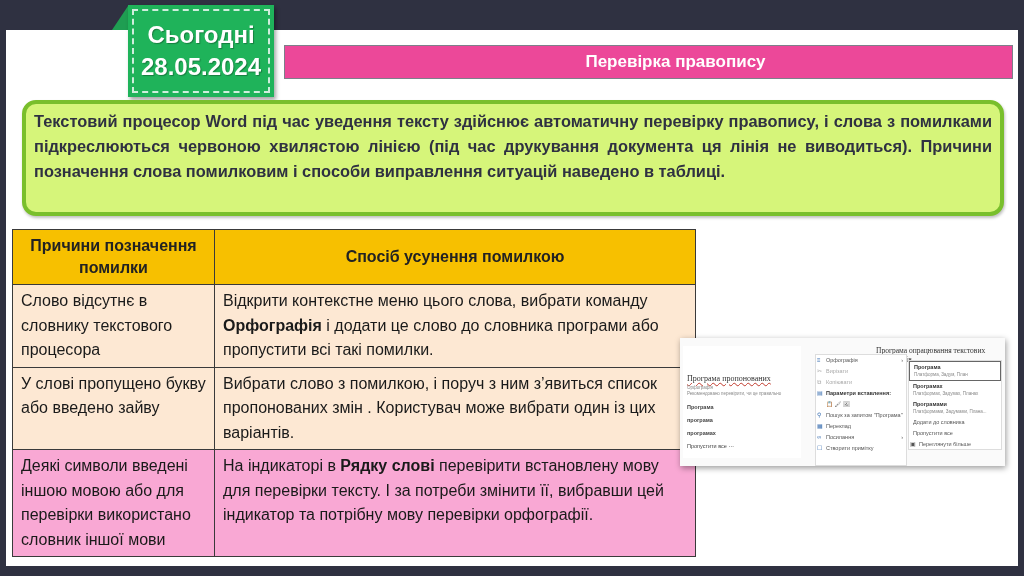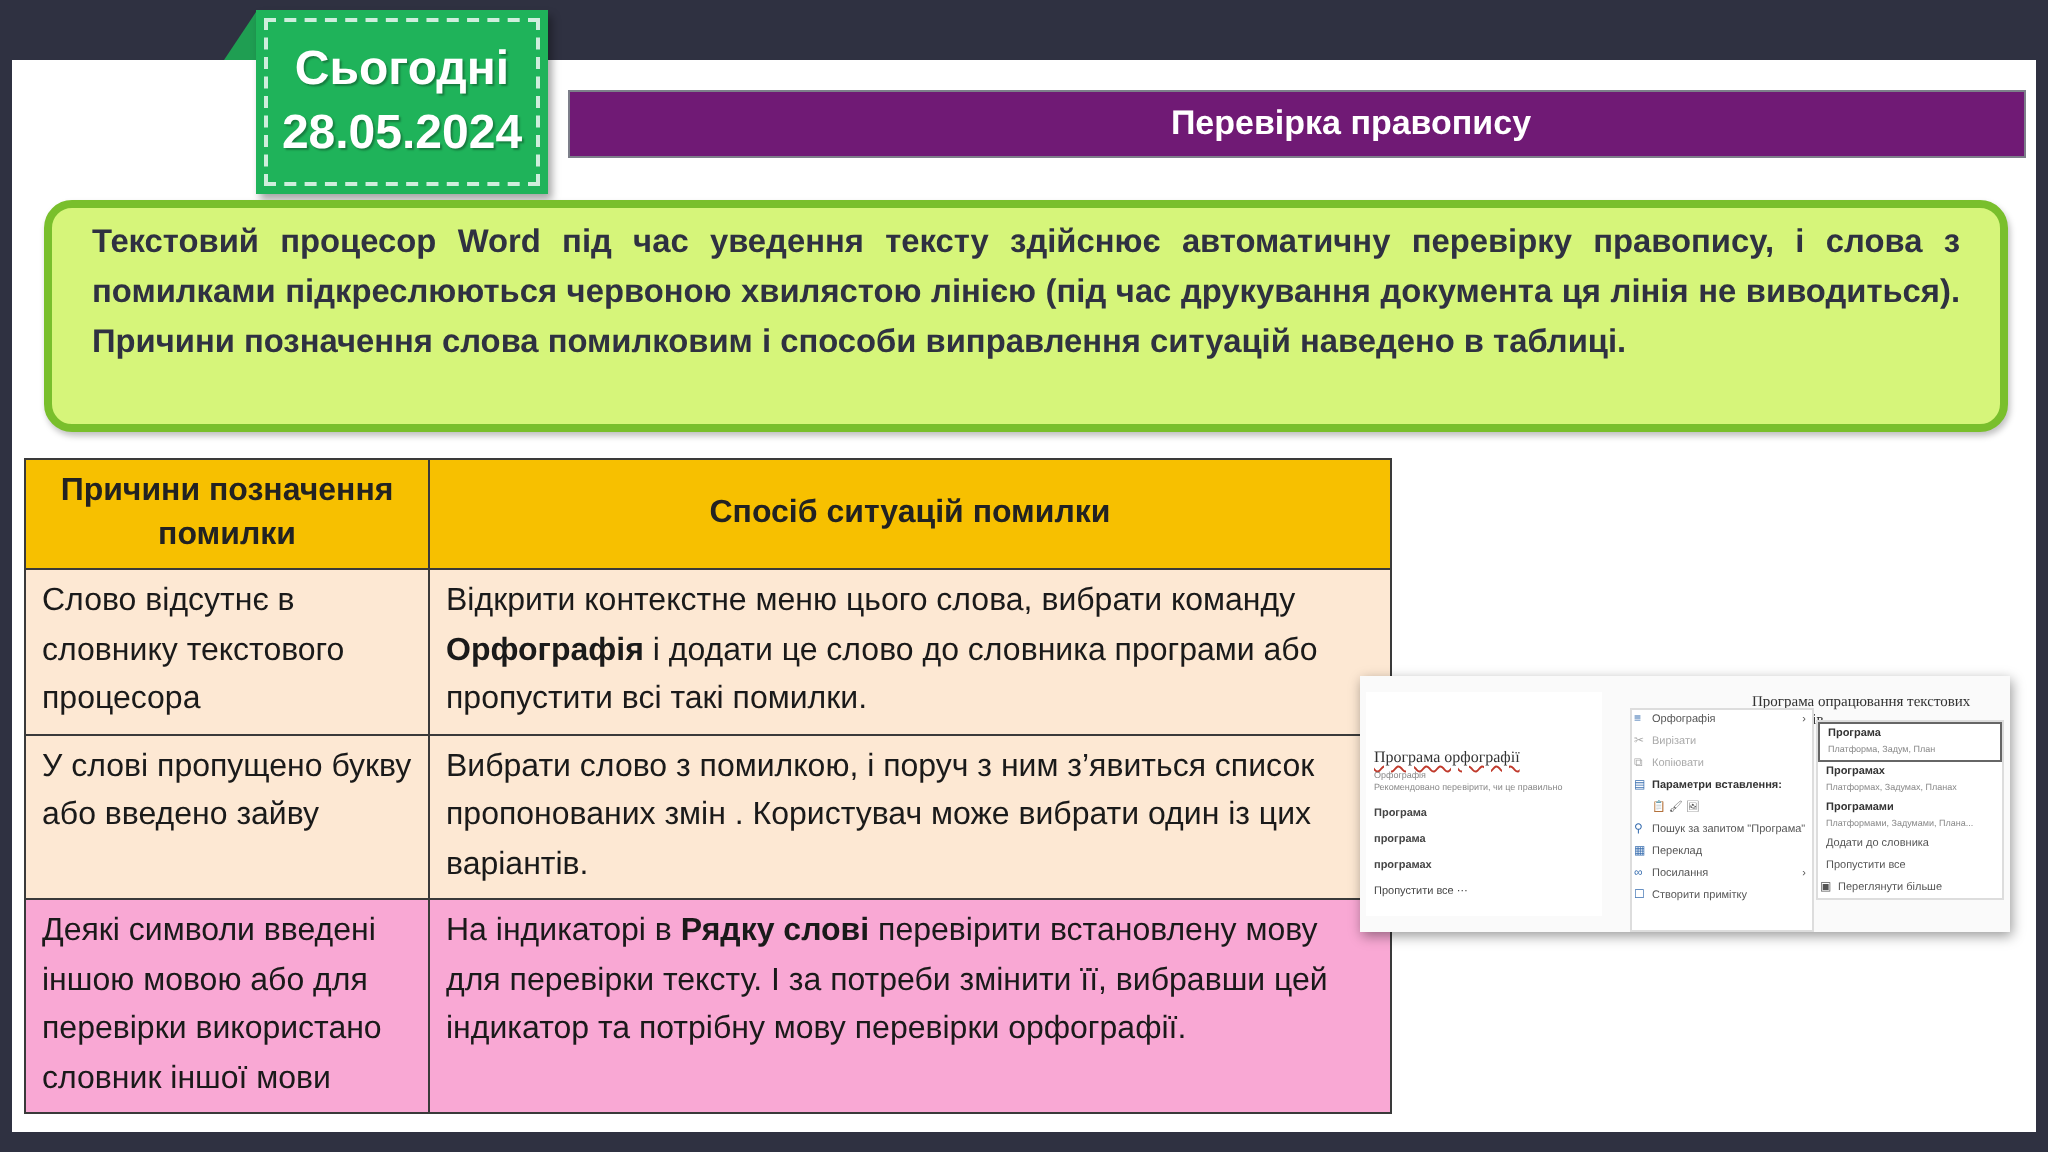--- a/index.html
+++ b/index.html
@@ -2,23 +2,23 @@
 <html><head>
 <meta charset="utf-8">
 <style>
   html, body { margin:0; padding:0; }
   body { width:1024px; height:576px; background:#2f3141; position:relative; overflow:hidden; font-family:"Liberation Sans", "DejaVu Sans", sans-serif; }
   .slide { position:absolute; left:6px; top:30px; width:1012px; height:536px; background:#ffffff; }
   .badge-tail { position:absolute; left:112px; top:6px; width:0; height:0; border-left:16px solid transparent; border-bottom:24px solid #1f9e52; }
   .badge { position:absolute; left:128px; top:5px; width:146px; height:92px; background:#1fb35a; box-shadow:2px 3px 4px rgba(0,0,0,0.35); box-sizing:border-box; }
   .badge-inner { position:absolute; left:4px; top:4px; right:4px; bottom:4px; border:2px dashed #cfeedd; display:flex; flex-direction:column; align-items:center; justify-content:center; }
   .badge-line { color:#fff; font-weight:bold; font-size:24px; line-height:32px; text-shadow:1px 1px 1px rgba(0,0,0,0.3); }
-  .title-bar { position:absolute; left:284px; top:45px; width:729px; height:34px; background:#701a75; border:1px solid #7d7f8a; box-sizing:border-box; display:flex; align-items:center; justify-content:center;padding-left:24px; }
+  .title-bar { position:absolute; left:284px; top:45px; width:729px; height:34px; background:#ec4899; border:1px solid #7d7f8a; box-sizing:border-box; display:flex; align-items:center; justify-content:center;padding-left:24px; }
   .title-text { color:#fff; font-weight:bold; font-size:17px; padding-left:30px; }
-  .intro { position:absolute; left:22px; top:100px; width:982px; height:116px; background:#d6f57a; border:4px solid #79bf2c; border-radius:14px; box-sizing:border-box; padding:5px 20px; box-shadow:1px 2px 3px rgba(0,0,0,0.25); }
+  .intro { position:absolute; left:22px; top:100px; width:982px; height:116px; background:#d6f57a; border:4px solid #79bf2c; border-radius:14px; box-sizing:border-box; padding:5px 8px; box-shadow:1px 2px 3px rgba(0,0,0,0.25); }
   .intro-text { color:#2f3141; font-weight:bold; font-size:16.4px; line-height:25px; text-align:justify; margin:0; }
   table.t { position:absolute; left:12px; top:229px; width:684px; border-collapse:collapse; font-size:16px; color:#1a1a1a; }
   table.t th, table.t td { border:1px solid #3a3a3a; vertical-align:top; padding:4px 8px; line-height:24.5px; }
   table.t th { background:#f7c000; font-weight:bold; text-align:center; vertical-align:middle; color:#222; line-height:22px; }
   table.t td.c1 { width:185px; }
   tr.r-odd td { background:#fde8d3; }
   tr.r-even td { background:#f9a8d4; }
   b.em { font-weight:bold; }
   .shot { position:absolute; left:680px; top:338px; width:325px; height:128px; background:#fafafa; box-shadow:1px 2px 6px rgba(0,0,0,0.4); font-size:5.5px; color:#555; overflow:hidden; }
   .shot .left-pane { position:absolute; left:3px; top:8px; width:118px; height:112px; background:#fff; }
@@ -53,40 +53,40 @@
 </div>
 
 <div class="intro">
   <p class="intro-text">Текстовий процесор Word під час уведення тексту здійснює автоматичну перевірку правопису, і слова з помилками підкреслюються червоною хвилястою лінією (під час друкування документа ця лінія не виводиться). Причини позначення слова помилковим і способи виправлення ситуацій наведено в таблиці.</p>
 </div>
 
 <table class="t">
   <tbody>
       <tr>
     <th style="width:185px">Причини позначення помилки</th>
-    <th style="height:46px">Спосіб ситуацій помилки</th>
+    <th style="height:46px">Спосіб усунення помилкою</th>
   </tr>
   <tr class="r-odd">
     <td class="c1">Слово відсутнє в словнику текстового процесора</td>
     <td><span>Відкрити контекстне меню цього слова, вибрати команду </span><b class="em">Орфографія</b><span> і додати це слово до словника програми або пропустити всі такі помилки.</span></td>
   </tr>
   <tr class="r-odd">
     <td class="c1">У слові пропущено букву або введено зайву</td>
     <td>Вибрати слово з помилкою, і поруч з ним з’явиться список пропонованих змін . Користувач може вибрати один із цих варіантів.</td>
   </tr>
   <tr class="r-even">
     <td class="c1">Деякі символи введені іншою мовою або для перевірки використано словник іншої мови</td>
     <td><span>На індикаторі в </span><b class="em">Рядку слові</b><span> перевірити встановлену мову для перевірки тексту. І за потреби змінити її, вибравши цей індикатор та потрібну мову перевірки орфографії.</span></td>
   </tr>
 </tbody>
   </table>
 
 <div class="shot">
   <div class="left-pane">
-    <div class="lp-title"><span style="text-decoration:underline wavy #c0392b">Програма орфографії</span></div>
+    <div class="lp-title"><span style="text-decoration:underline wavy #c0392b">Програма пропонованих</span></div>
     <div class="lp-sub">Орфографія</div>
     <div class="lp-sub">Рекомендовано перевірити, чи це правильно</div>
     <div class="lp-item">Програма</div>
     <div class="lp-item">програма</div>
     <div class="lp-item">програмах</div>
     <div class="lp-item" style="font-weight:normal">Пропустити все ⋯</div>
   </div>
   <div class="doc-title">Програма опрацювання текстових документів</div>
   <div class="menu">
     <div class="mi"><span class="ic">≡</span><span>Орфографія</span> <span style="position:absolute;right:3px">›</span></div>

